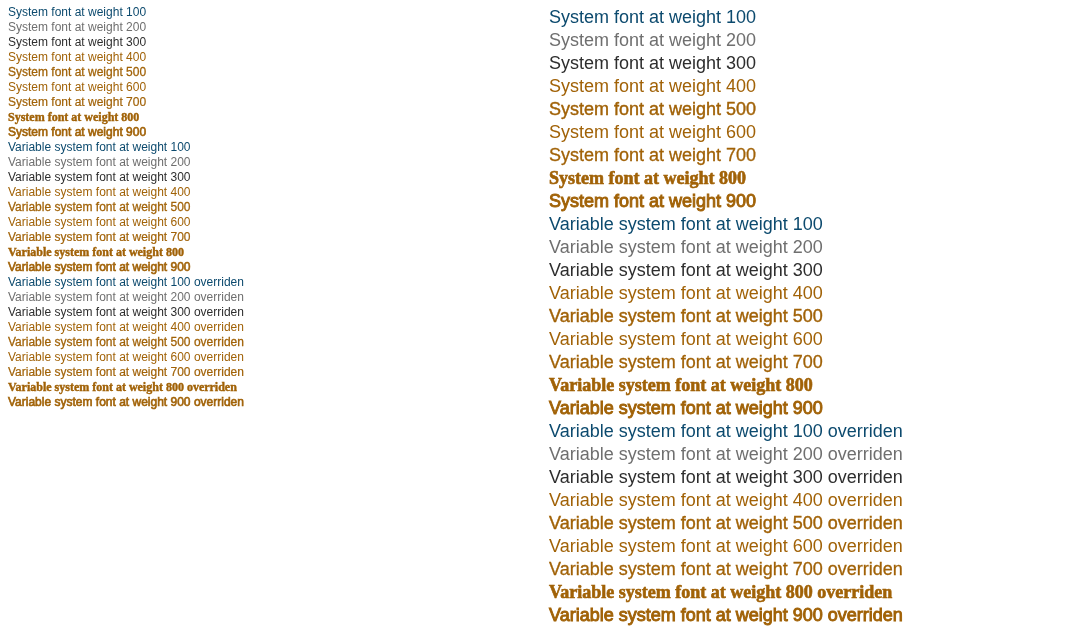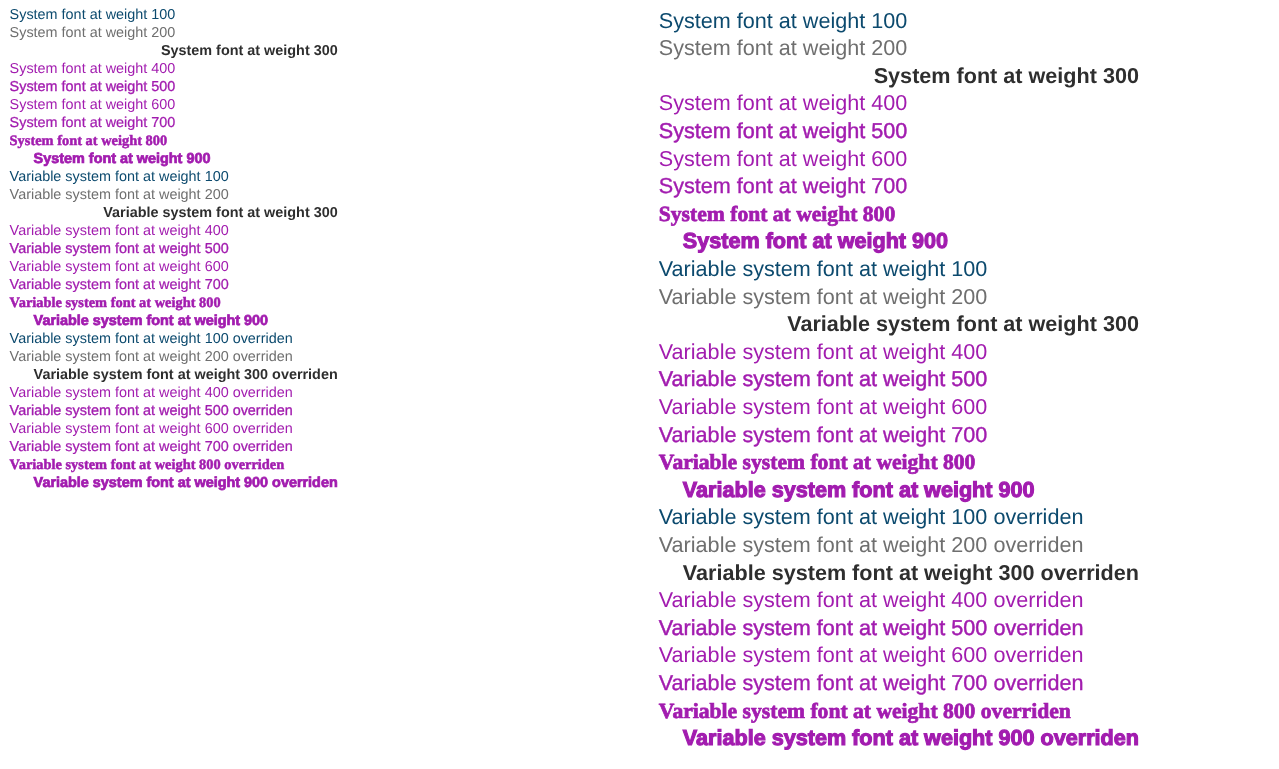--- a/index.html
+++ b/index.html
@@ -22,30 +22,30 @@
     top: 5px;
     font-size: 12px;
     line-height: 15px;
   }
   .col-large {
     left: 549px;
     top: 6px;
     font-size: 18px;
     line-height: 23px;
   }
-  .line { color: #a21caf; }
+  .line { color: #a16207; }
   .line[data-weight="100"] { font-weight: 400; color: #0c4a6e; }
   .line[data-weight="200"] { font-weight: 400; color: #6f6f6f; }
-  .line[data-weight="300"] { font-weight: 700; color: #2e2e2e; text-align: right; }
+  .line[data-weight="300"] { font-weight: 400; color: #2e2e2e; }
   .line[data-weight="400"] { font-weight: 400; }
   .line[data-weight="500"] { font-weight: 400; -webkit-text-stroke: 0.022em currentColor; }
   .line[data-weight="600"] { font-weight: 400; }
   .line[data-weight="700"] { font-weight: 400; -webkit-text-stroke: 0.016em currentColor; }
   .line[data-weight="800"] { font-weight: 700; font-family: Liberation Serif, serif; -webkit-text-stroke: 0.034em currentColor; }
-  .line[data-weight="900"] { font-weight: 700; margin-left: 20px; -webkit-text-stroke: 0.052em currentColor; }
+  .line[data-weight="900"] { font-weight: 400; -webkit-text-stroke: 0.052em currentColor; }
 </style>
 </head>
 <body>
 
 <div class="col col-small">
   <div class="line" data-weight="100">System font at weight 100</div>
   <div class="line" data-weight="200">System font at weight 200</div>
   <div class="line" data-weight="300">System font at weight 300</div>
   <div class="line" data-weight="400">System font at weight 400</div>
   <div class="line" data-weight="500">System font at weight 500</div>

